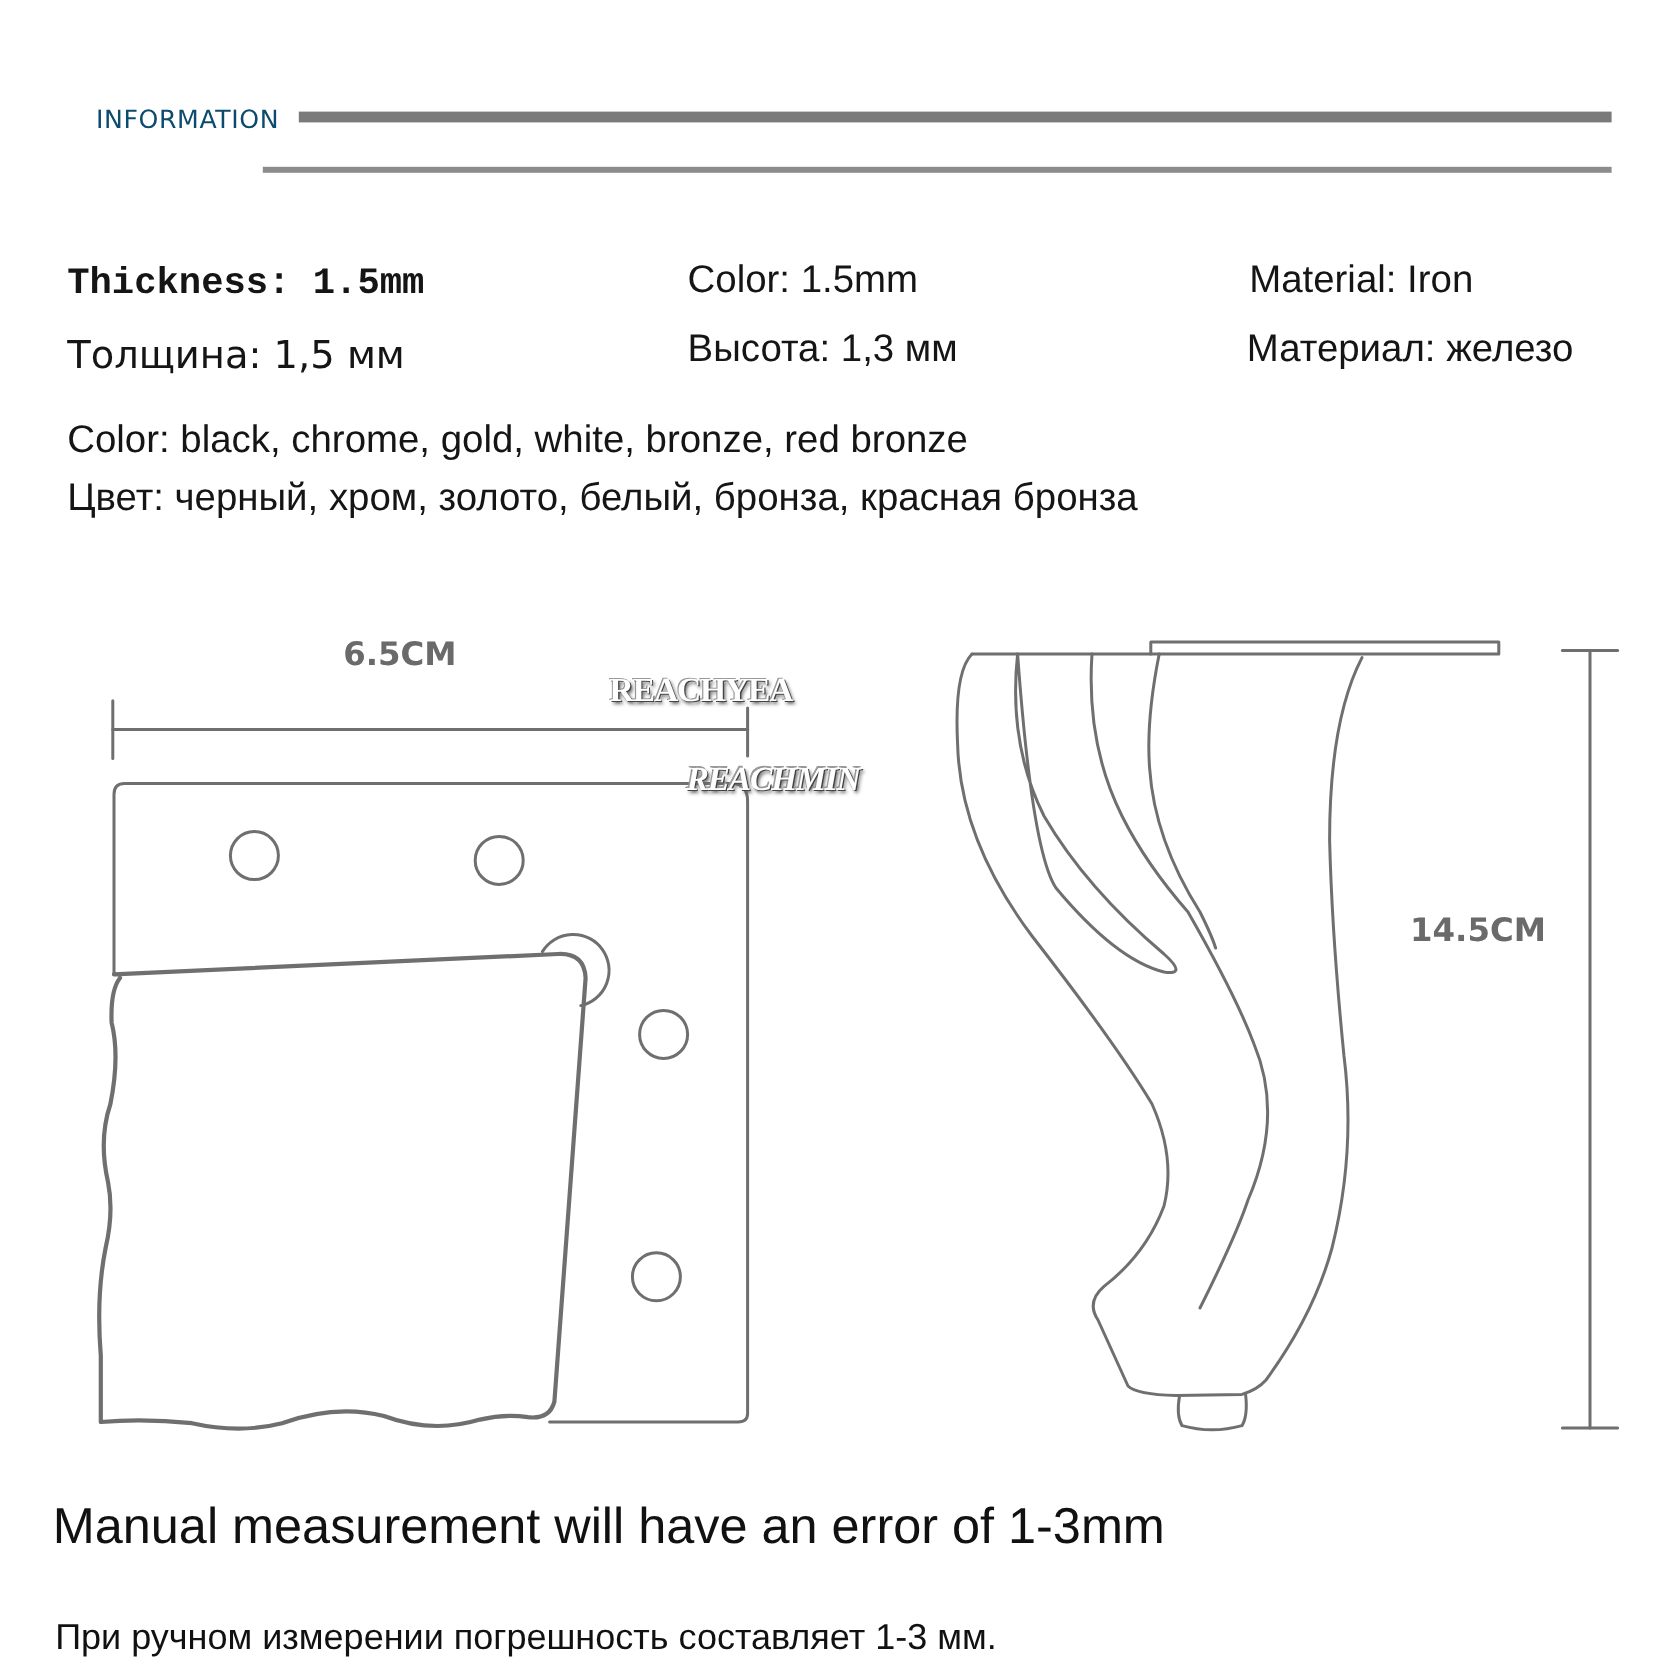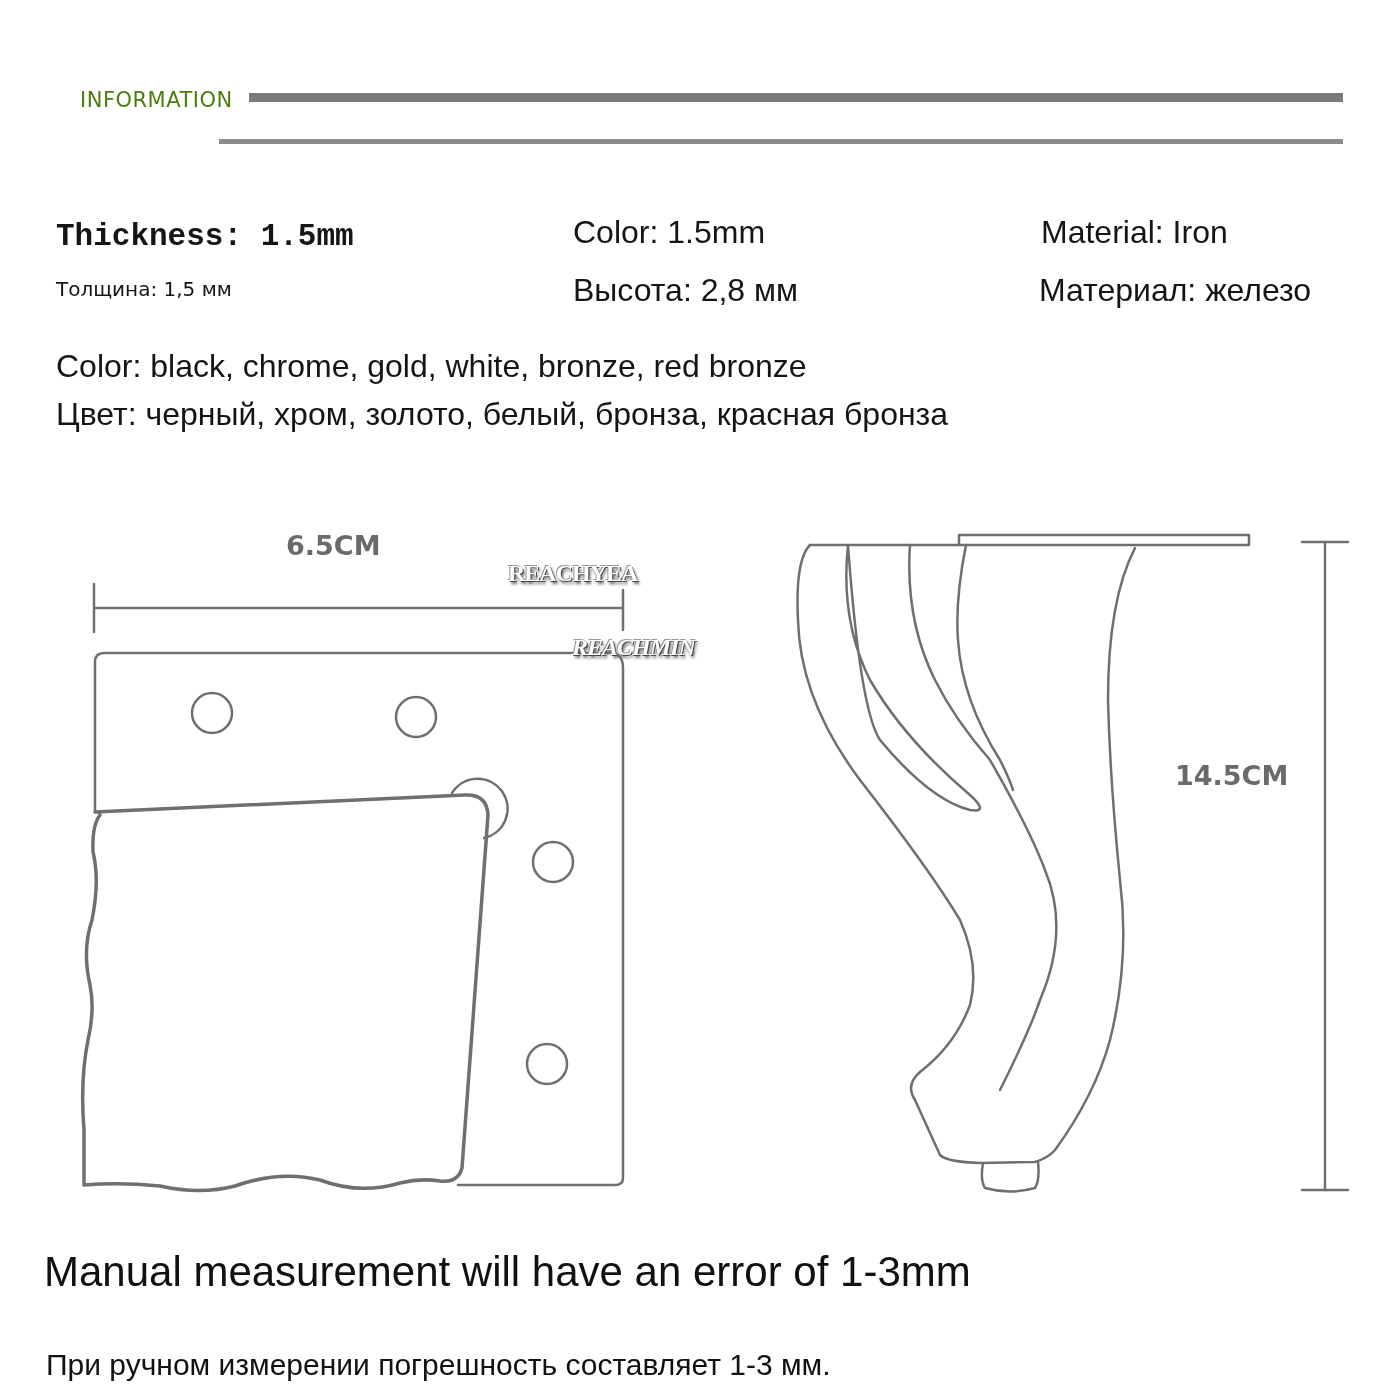--- a/index.html
+++ b/index.html
@@ -1,40 +1,40 @@
 <!DOCTYPE html>
 <html><head>
 <meta charset="utf-8">
 <style>
   html, body { margin:0; padding:0; background:#ffffff; }
   body { width:1400px; height:1400px; position:relative; overflow:hidden; font-family:"Liberation Sans", sans-serif; color:#111; }
   .abs { position:absolute; }
-  .section-label { left:80px; top:88px; font-family:"DejaVu Sans", sans-serif; font-size:21px; color:#4d7c0f; letter-spacing:0.5px; }
+  .section-label { left:80px; top:88px; font-family:"DejaVu Sans", sans-serif; font-size:21px; color:#0c4a6e; letter-spacing:0.5px; }
   .bar-thick { left:249px; top:93px; width:1094px; height:9px; background:#7a7a7a; }
   .bar-thin { left:219px; top:139px; width:1124px; height:5px; background:#8c8c8c; }
   .spec { font-size:32px; color:#151515; white-space:nowrap; }
   .spec-bold { font-family:Liberation Mono, monospace; font-size:31px; font-weight:bold; }
-  .spec-dj { font-family:"DejaVu Sans", sans-serif; font-size:20px; }
+  .spec-dj { font-family:"DejaVu Sans", sans-serif; font-size:32px; }
   .dim-label { font-family:"DejaVu Sans", sans-serif; font-weight:bold; font-size:27px; color:#6a6a6a; }
-  .watermark { font-family:"Liberation Serif", serif; font-weight:bold; font-size:24px; color:#fff; text-shadow:1px 1px 0 #444, -1px -1px 0 #999, 2px 3px 3px #666; letter-spacing:-1px; }
+  .watermark { font-family:"Liberation Serif", serif; font-weight:bold; font-size:28px; color:#fff; text-shadow:1px 1px 0 #444, -1px -1px 0 #999, 2px 3px 3px #666; letter-spacing:-1px; }
   .note-en { left:44px; top:1248px; font-size:42px; color:#111; white-space:nowrap; }
   .note-ru { left:46px; top:1348px; font-size:30px; color:#111; white-space:nowrap; }
   svg { position:absolute; left:0; top:0; }
 </style>
 </head>
 <body>
 
 <div class="abs section-label">INFORMATION</div>
 <div class="abs bar-thick"></div>
 <div class="abs bar-thin"></div>
 
 <div class="abs spec spec-bold" style="left:56px; top:219px;">Thickness: 1.5mm</div>
 <div class="abs spec spec-dj" style="left:56px; top:277px;">Толщина: 1,5 мм</div>
 <div class="abs spec" style="left:573px; top:214px;">Color: 1.5mm</div>
-<div class="abs spec" style="left:573px; top:272px;">Высота: 2,8 мм</div>
+<div class="abs spec" style="left:573px; top:272px;">Высота: 1,3 мм</div>
 <div class="abs spec" style="left:1041px; top:214px;">Material: Iron</div>
 <div class="abs spec" style="left:1039px; top:272px;">Материал: железо</div>
 <div class="abs spec" style="left:56px; top:348px;">Color: black, chrome, gold, white, bronze, red bronze</div>
 <div class="abs spec" style="left:56px; top:396px;text-align:right;">Цвет: черный, хром, золото, белый, бронза, красная бронза</div>
 
 <svg width="1400" height="1400" viewBox="0 0 1400 1400">
   <g fill="none" stroke="#6f6f6f" stroke-width="2.5" stroke-linecap="round" stroke-linejoin="round">
 
     <g>
       <line x1="94" y1="584" x2="94" y2="632"></line>

